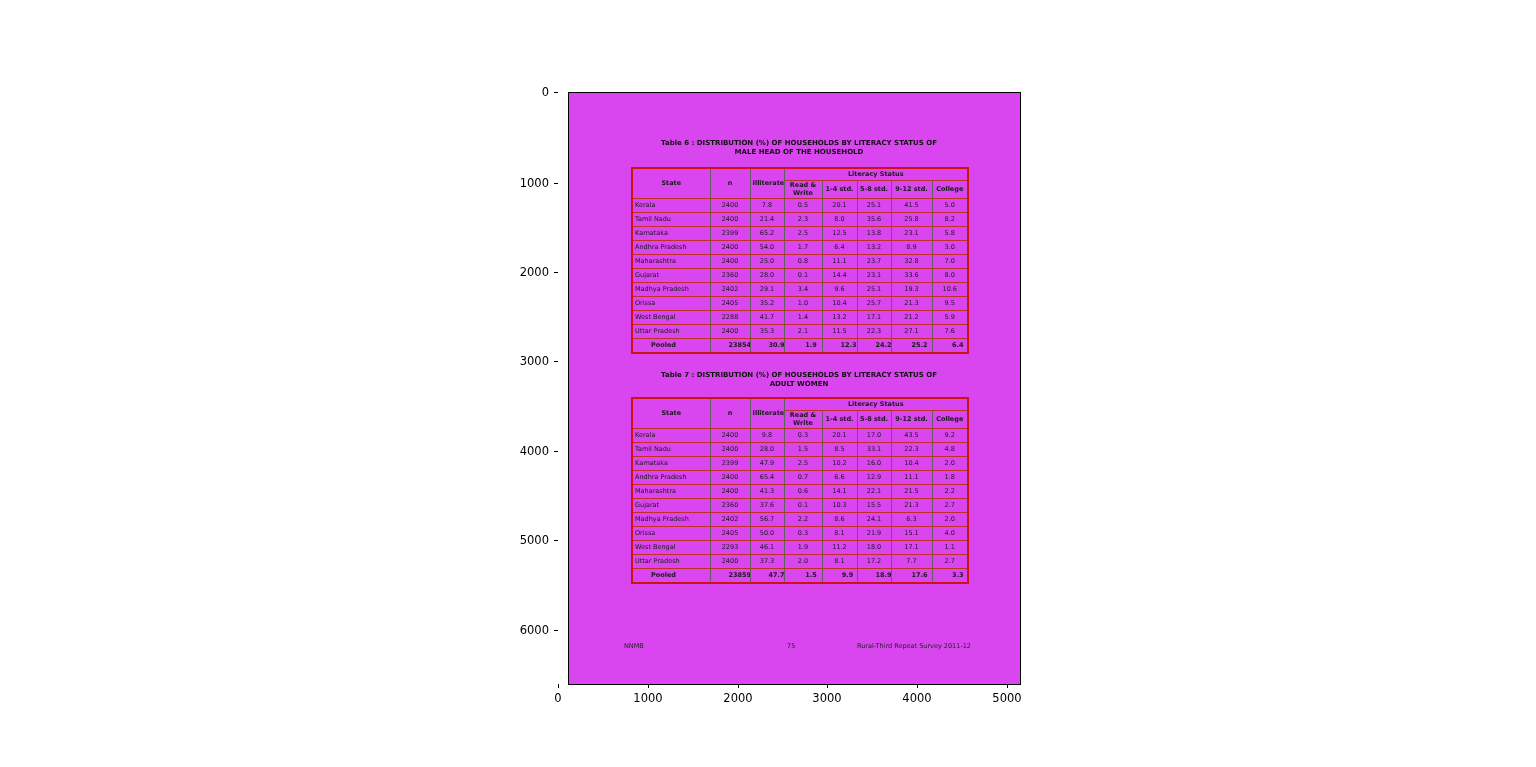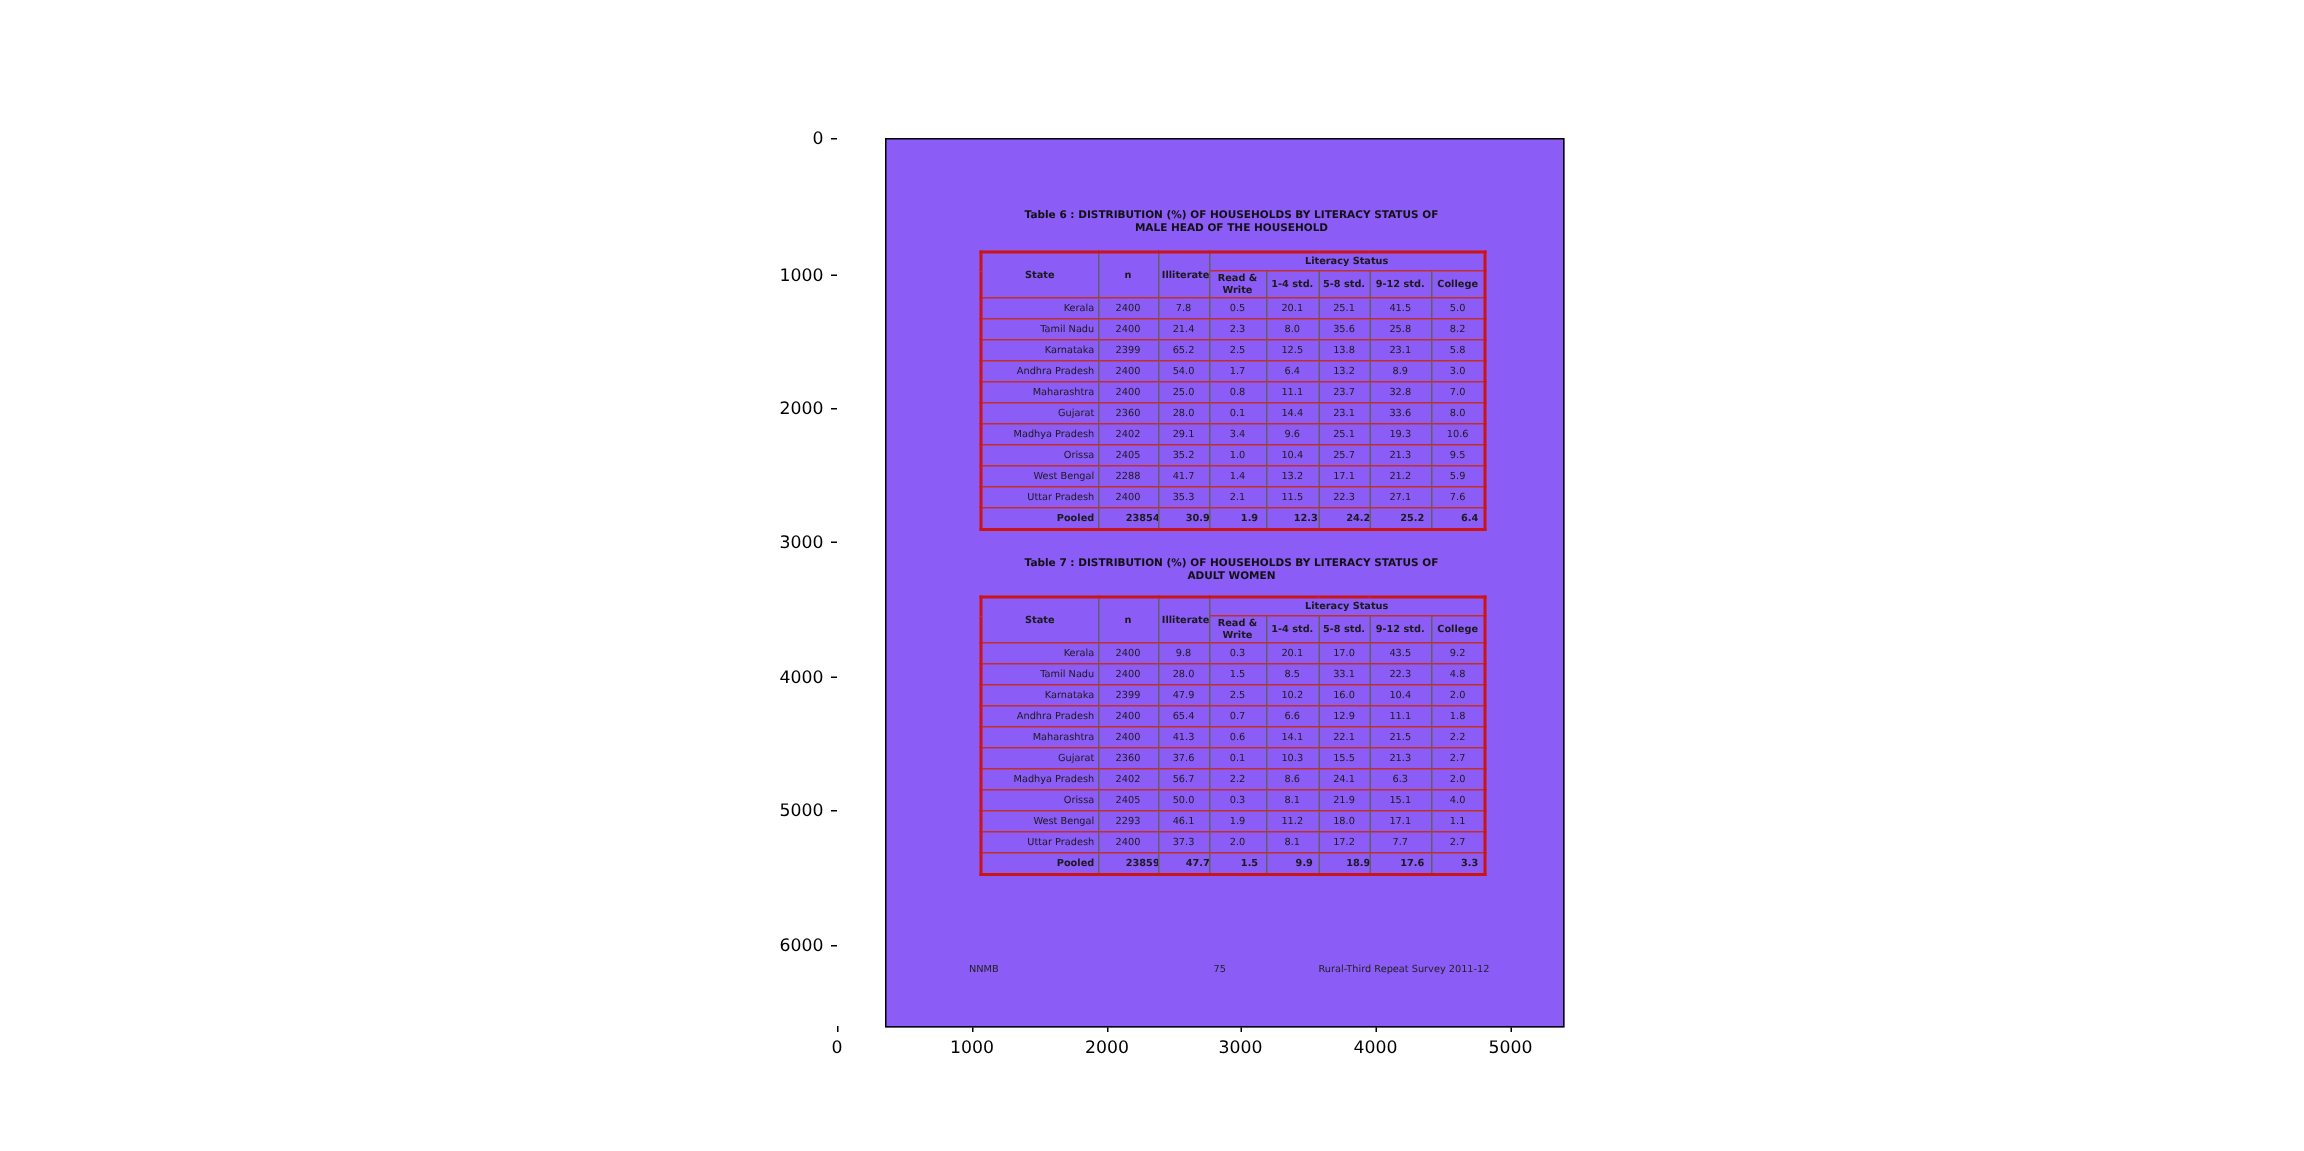--- a/index.html
+++ b/index.html
@@ -11,26 +11,26 @@
   #stage {
     position: relative;
     width: 1536px;
     height: 767px;
     background: #ffffff;
     overflow: hidden;
   }
   
   #axes {
     position: absolute;
-    left: 590px;
+    left: 568px;
     top: 92px;
     width: 451px;
     height: 591px;
     border: 1px solid #000000;
-    background: #8b5cf6;
+    background: #d946ef;
     box-sizing: content-box;
   }
   .tick-mark-y {
     position: absolute;
     width: 4px;
     height: 1px;
     background: #000;
   }
   .tick-mark-x {
     position: absolute;
@@ -91,21 +91,21 @@
     white-space: nowrap;
   }
   table.doc-table th {
     font-weight: bold;
     text-align: center;
     white-space: normal;
   }
   table.doc-table tr.hdr1 th { height: 11px; }
   table.doc-table tr.hdr2 th { height: 17px; }
   table.doc-table td { height: 13px; }
-  td.state-cell { text-align: right; }
+  td.state-cell { text-align: left; }
   td.value-cell { text-align: center; }
   tr.pooled-row td { font-weight: bold; padding-left: 18px; }
   .footer-item {
     position: absolute;
     font-size: 6.5px;
     color: #222222;
     white-space: nowrap;
     text-align: center;
   }
 </style>

